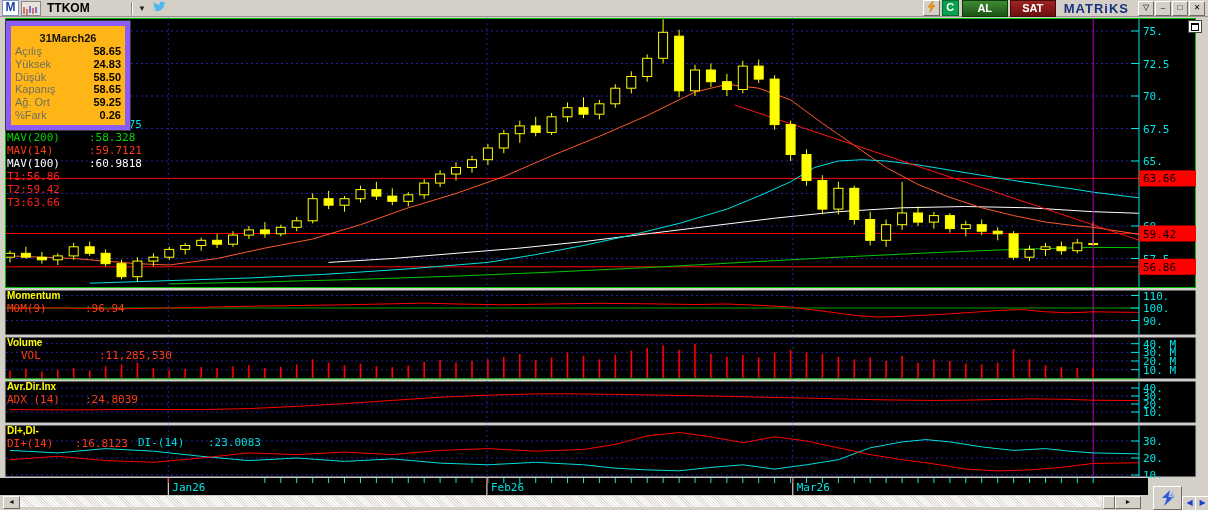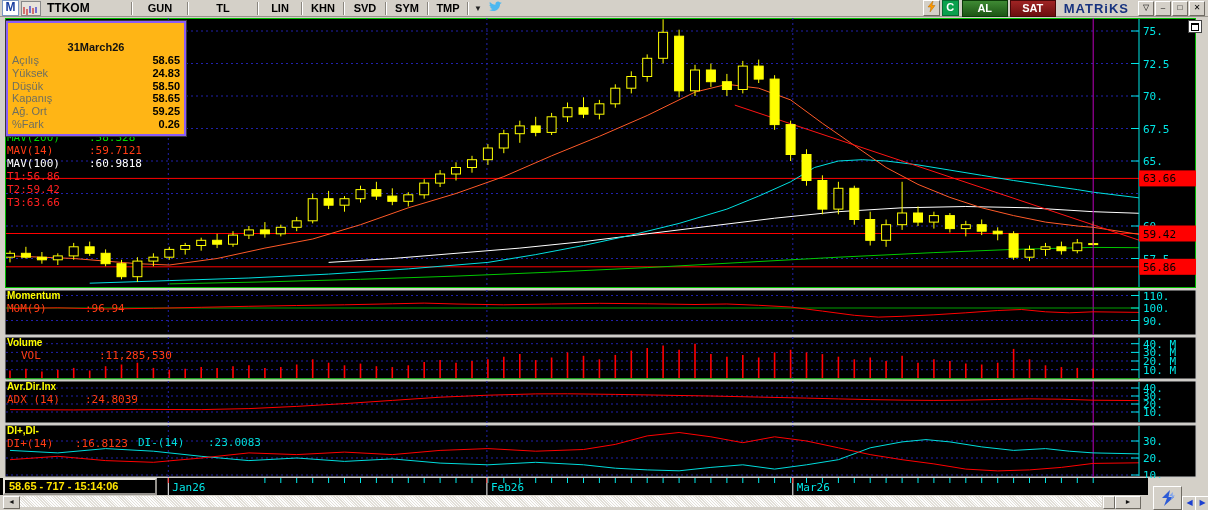--- a/index.html
+++ b/index.html
@@ -27,22 +27,22 @@
   .satbtn{width:44px;height:15px;margin-left:2px;background:linear-gradient(#a02424,#6b0f0f);
          border:1px solid #470808;color:#fff;font-weight:bold;font-size:11px;line-height:14px;text-align:center}
   .brand{color:#17337f;font-weight:bold;font-size:13px;letter-spacing:1px;padding:16px 8px}
   .winbtn{width:14px;height:13px;border:1px solid;border-color:#fff #6f6b63 #6f6b63 #fff;background:#d4d0c8;
           font-size:8px;line-height:12px;text-align:center;color:#000;margin-left:1px}
 
   
   #chartwrap{position:absolute;top:18px;left:0;width:976px;height:460px;z-index:1}
 
   
-  .qbox{position:absolute;left:6px;top:21px;width:180px;background:#ffb515;border:2px solid #8b5cf6;
-        outline:1px solid #3a3a3a;z-index:20;padding:18px 4px 3px 4px;box-sizing:border-box;font-size:11px}
+  .qbox{position:absolute;left:6px;top:21px;width:124px;background:#ffb515;border:5px solid #8b5cf6;
+        outline:1px solid #3a3a3a;z-index:20;padding:6px 4px 3px 4px;box-sizing:border-box;font-size:11px}
   .qtitle{text-align:center;font-weight:bold;color:#111;height:13px}
   .qrow{display:flex;height:12.8px;line-height:12.8px}
   .ql{width:62px;text-align:left;color:#6f6f60}
   .qv{flex:1;text-align:right;font-weight:bold;color:#000}
 
   .ovl{position:absolute;z-index:15;font-size:11px;line-height:13px;white-space:pre}
   .ptitle{position:absolute;z-index:15;color:#ffff00;font-weight:bold;font-size:10px}
   .pline{position:absolute;z-index:15;font-size:11px;white-space:pre}
   .lblw{display:inline-block;width:78px}
 
@@ -80,36 +80,20 @@
     <svg width="16" height="11">
       <line x1="2" y1="2" x2="2" y2="9" stroke="#c00000"></line>
         <line x1="5" y1="4" x2="5" y2="10" stroke="#c00000"></line>
       <line x1="8" y1="1" x2="8" y2="8" stroke="#0000c0"></line>
         <line x1="11" y1="3" x2="11" y2="9" stroke="#c00000"></line>
       <line x1="14" y1="2" x2="14" y2="8" stroke="#0000c0"></line>
     </svg>
   </div>
   <div class="symbolfield">TTKOM</div>
   <div class="groove"></div>
-  <div id="tb-buttons" style="display:flex;align-items:center">
-      <div class="tbtn" style="width: 42px;">GUN</div>
-      <div class="groove"></div>
-      <div class="tbtn" style="width: 56px;">TL</div>
-      <div class="groove"></div>
-      <div class="tbtn" style="width: 30px;">LIN</div>
-      <div class="groove"></div>
-      <div class="tbtn" style="width: 28px;">KHN</div>
-      <div class="groove"></div>
-      <div class="tbtn" style="width: 28px;">SVD</div>
-      <div class="groove"></div>
-      <div class="tbtn" style="width: 28px;">SYM</div>
-      <div class="groove"></div>
-      <div class="tbtn" style="width: 26px;">TMP</div>
-      <div class="groove"></div>
-    </div>
   <div class="ddarrow">▼</div>
   <div style="margin:0 3px">
     <svg width="15" height="12">
         <path d="M14 2c-.5.2-1 .4-1.5.4.5-.3 1-.9 1.2-1.5-.5.3-1.1.6-1.7.7C11.4.9 10.7.6 10 .6 8.5.6 7.4 1.8 7.4 3.2c0 .2 0 .4.1.6C5.2 3.7 3.2 2.6 1.9 1 1.3 2 1.6 3.3 2.6 4c-.4 0-.8-.1-1.2-.3 0 1.2.9 2.2 2 2.4-.4.1-.8.1-1.1.1.3 1 1.2 1.7 2.3 1.7-1 .7-2.2 1.1-3.4 1.1 1.1.7 2.4 1.1 3.8 1.1 4.6 0 7.1-3.8 7.1-7.1V2.9C13.2 2.6 13.7 2.1 14 2z" fill="#4db8f0"></path>
       </svg>
   </div>
   <div class="spacer"></div>
   <div class="sqbtn">
     <svg width="9" height="11">
         <path d="M6 0 L1 6 L4 6 L3 11 L8 4.5 L5 4.5 Z" fill="#ff9900" stroke="#b36b00" stroke-width=".5"></path>
@@ -648,21 +632,20 @@
 <div class="ptitle" style="left:7px;top:381px">Avr.Dir.Inx</div>
 <div class="pline mono" style="left:7px;top:393px"><span class="lblw" style="color:#ff3c14">ADX (14)</span><span style="color:#ff3c14">:24.8039</span></div>
 
 <div class="ptitle" style="left:7px;top:425px">DI+,DI-</div>
 <div class="pline mono" style="left:7px;top:437px"><span class="lblw" style="width:68px;color:#ff3c14">DI+(14)</span><span style="color:#ff3c14">:16.8123</span></div>
 <div class="pline mono" style="left:138px;top:436px"><span class="lblw" style="width:70px;color:#00dcdc">DI-(14)</span><span style="color:#00dcdc">:23.0083</span></div>
 
 <div class="panelmax"></div>
 
 <div class="timebar">
-  <div class="statusbox">58.65 - 717 - 15:14:06</div>
   <svg id="axis-svg" width="1148" height="17" style="position:absolute;left:0;top:0">
       <line x1="264.9" y1="0" x2="264.9" y2="5" stroke="#00e6e6"></line>
       <line x1="280.8" y1="0" x2="280.8" y2="5" stroke="#00e6e6"></line>
       <line x1="296.7" y1="0" x2="296.7" y2="5" stroke="#00e6e6"></line>
       <line x1="312.7" y1="0" x2="312.7" y2="5" stroke="#00e6e6"></line>
       <line x1="328.6" y1="0" x2="328.6" y2="5" stroke="#00e6e6"></line>
       <line x1="344.5" y1="0" x2="344.5" y2="5" stroke="#00e6e6"></line>
       <line x1="360.5" y1="0" x2="360.5" y2="5" stroke="#00e6e6"></line>
       <line x1="376.4" y1="0" x2="376.4" y2="5" stroke="#00e6e6"></line>
       <line x1="392.3" y1="0" x2="392.3" y2="5" stroke="#00e6e6"></line>

